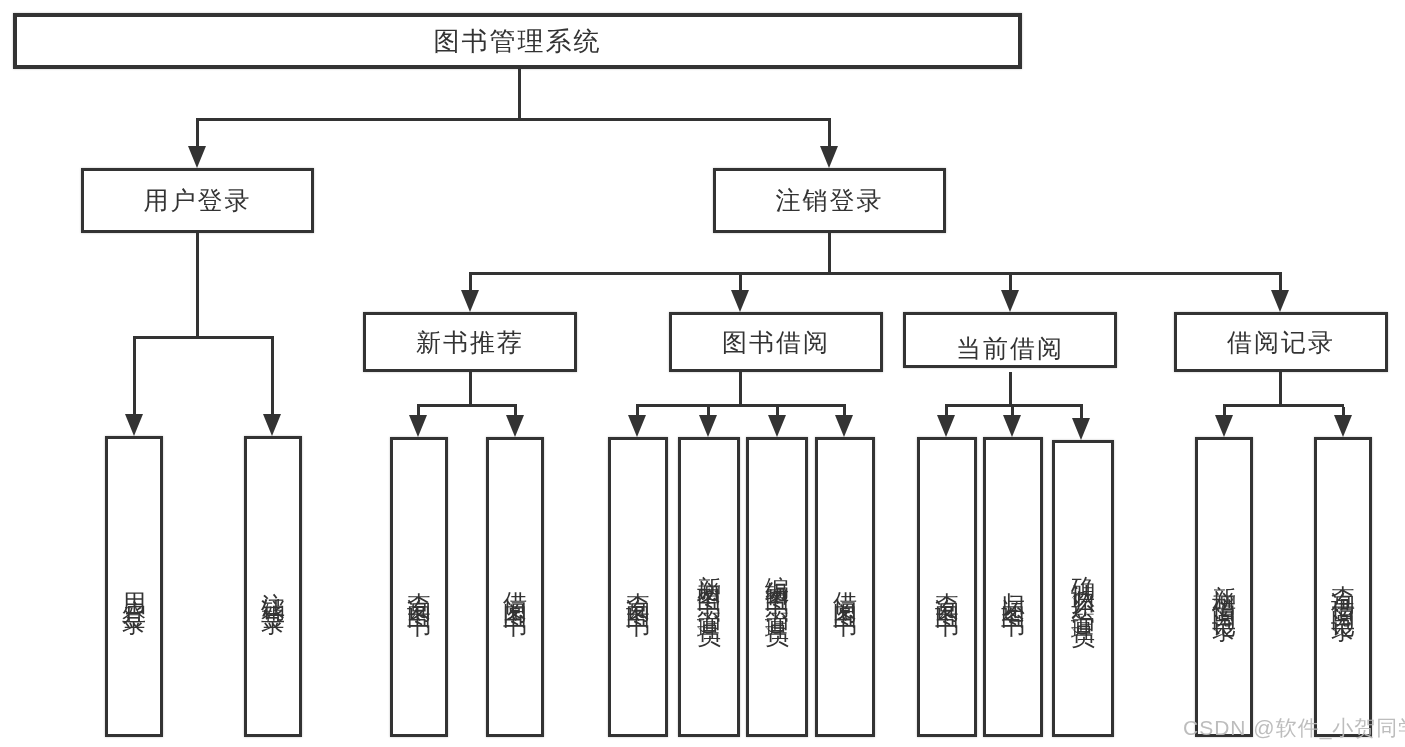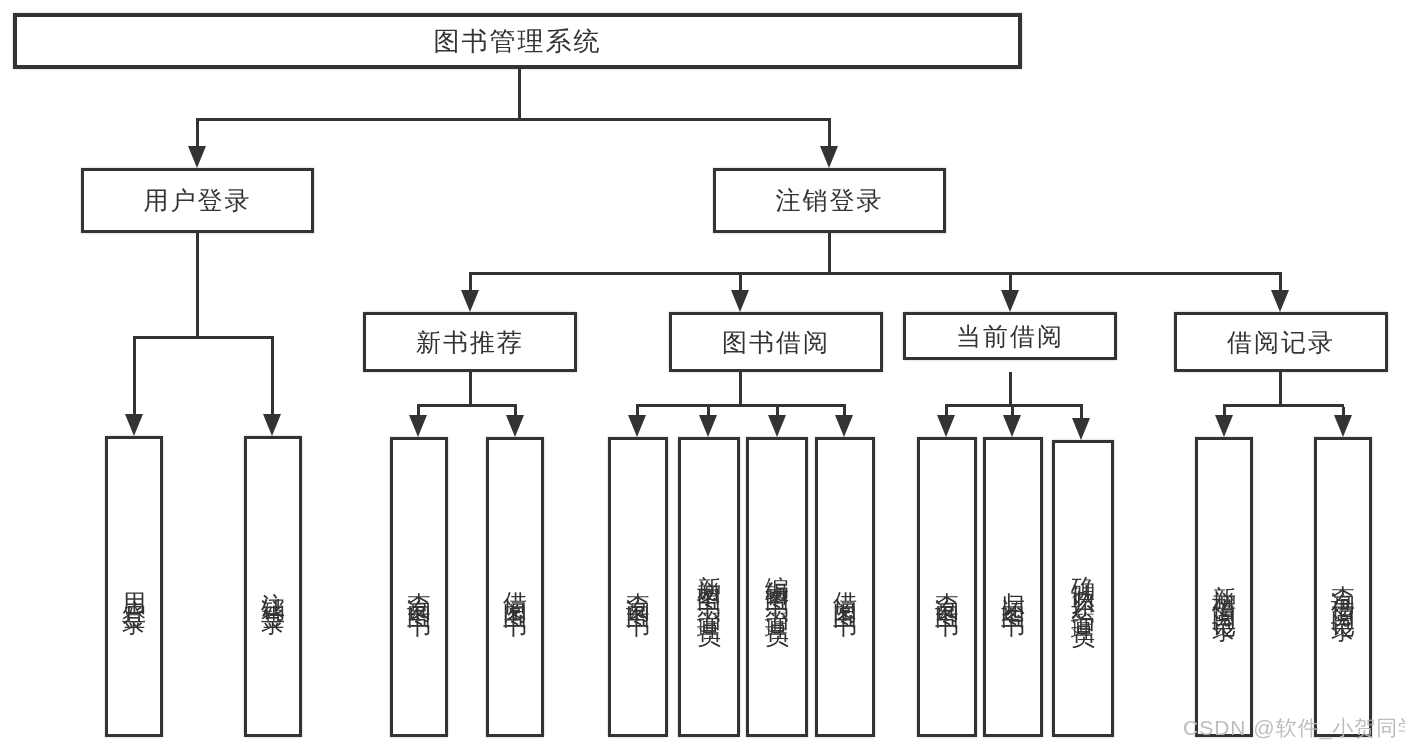--- a/index.html
+++ b/index.html
@@ -93,21 +93,21 @@
   <div class="arr" style="left:1001px;top:290px;"></div>
   <div class="vline" style="left:1279px;top:275px;height:17px;"></div>
   <div class="arr" style="left:1271px;top:290px;"></div>
 
   <div class="node" style="left:363px;top:312px;width:214px;height:60px;">
     <span>新书推荐</span>
   </div>
   <div class="node" style="left:633px;top:312px;width:214px;height:60px;margin-left:36px;">
     <span>图书借阅</span>
   </div>
-  <div class="node" style="left:903px;top:312px;width:214px;height:48px;">
+  <div class="node" style="left:903px;top:312px;width:214px;height:56px;align-items:flex-end;">
     <span>当前借阅</span>
   </div>
   <div class="node" style="left:1174px;top:312px;width:214px;height:60px;">
     <span>借阅记录</span>
   </div>
 
   <div class="vline" style="left:469px;top:372px;height:32px;"></div>
   <div class="hline" style="left:417px;top:404px;width:100px;"></div>
   <div class="vline" style="left:417px;top:407px;height:9px;"></div>
   <div class="arr" style="left:409px;top:415px;"></div>

